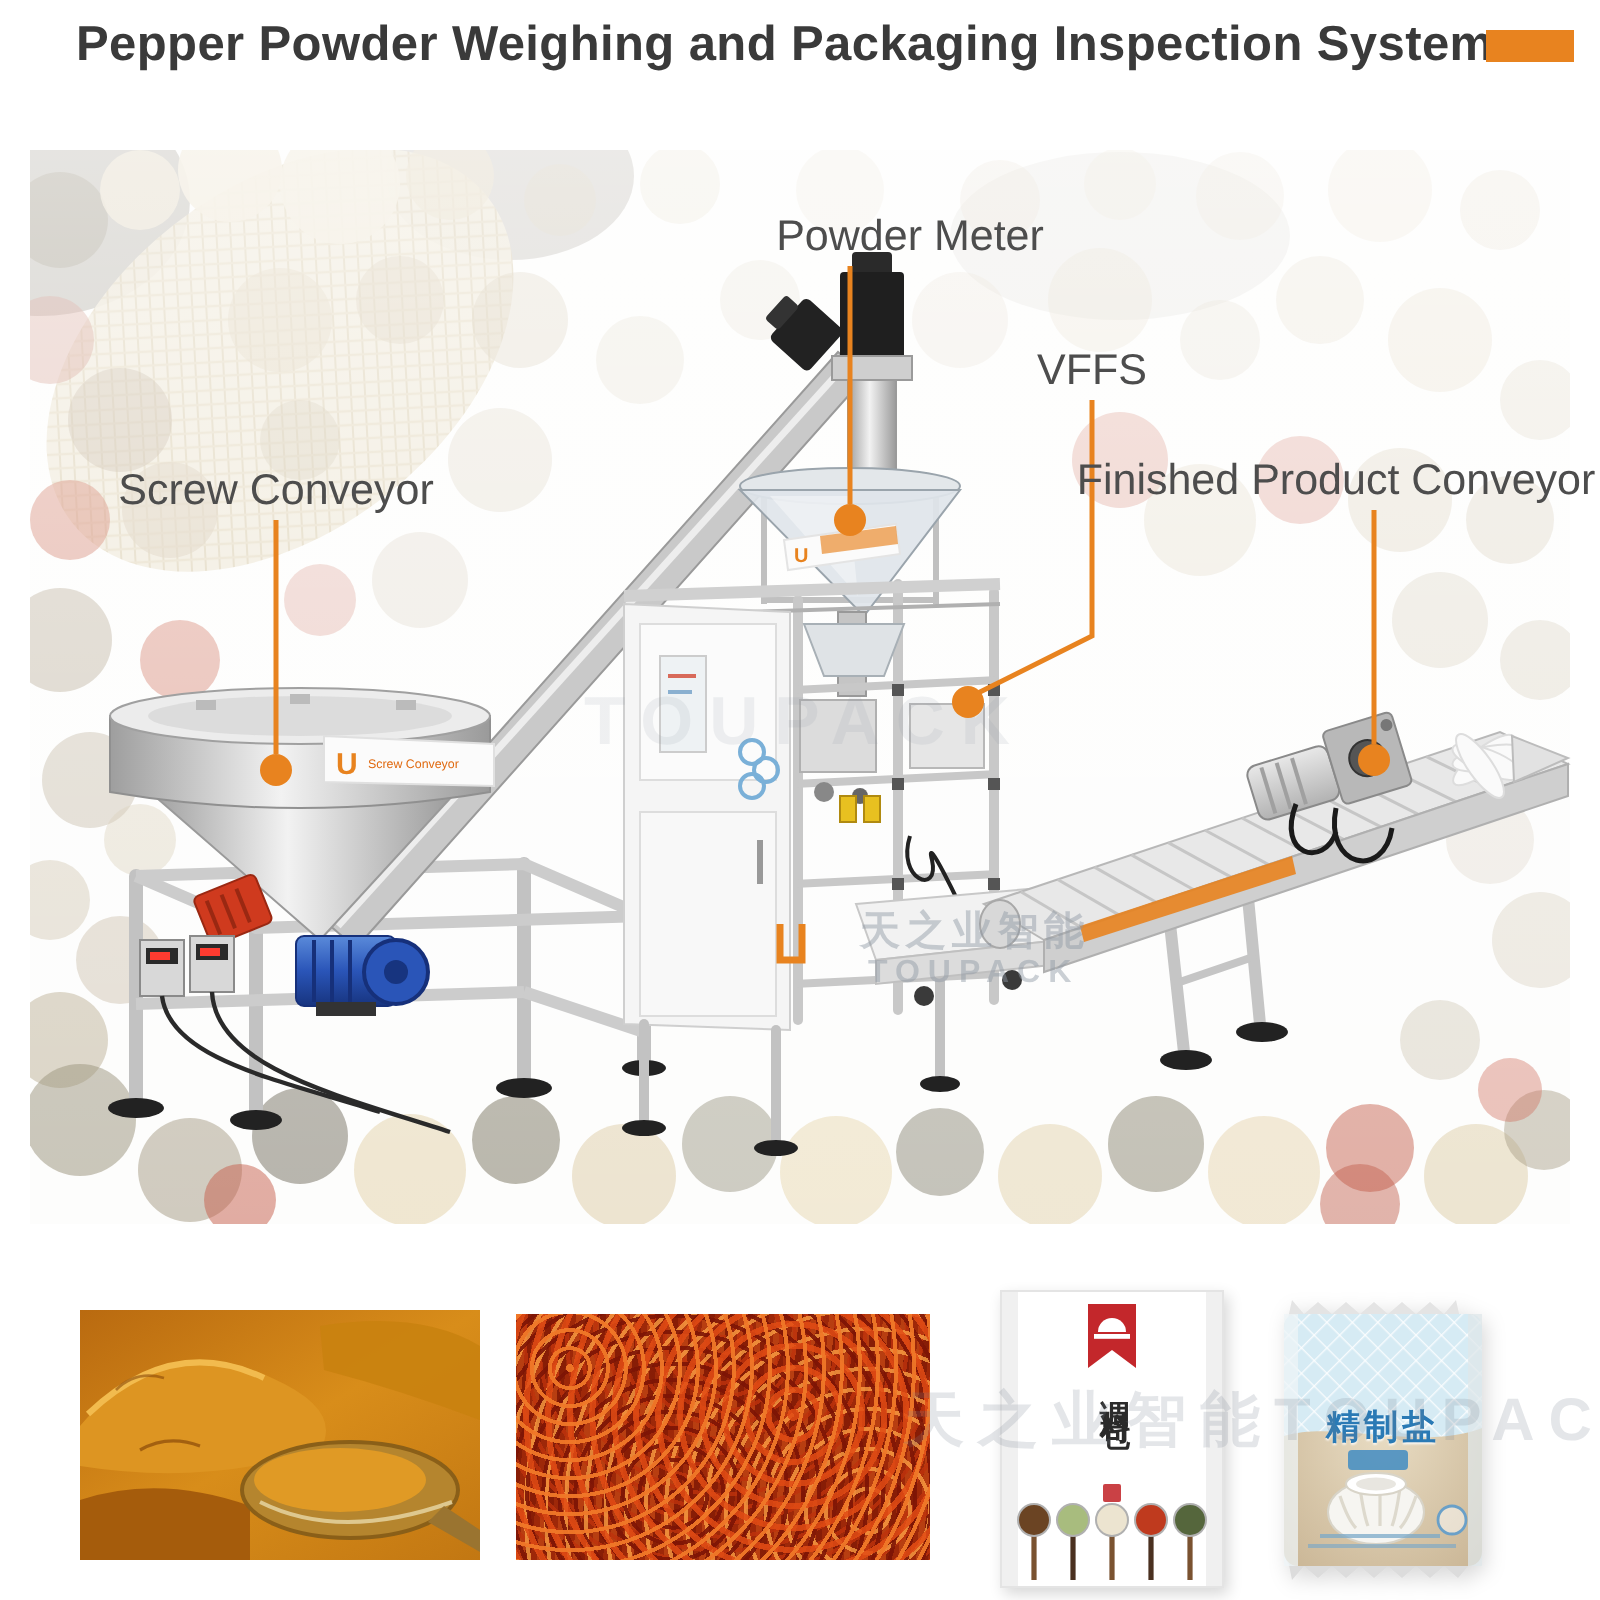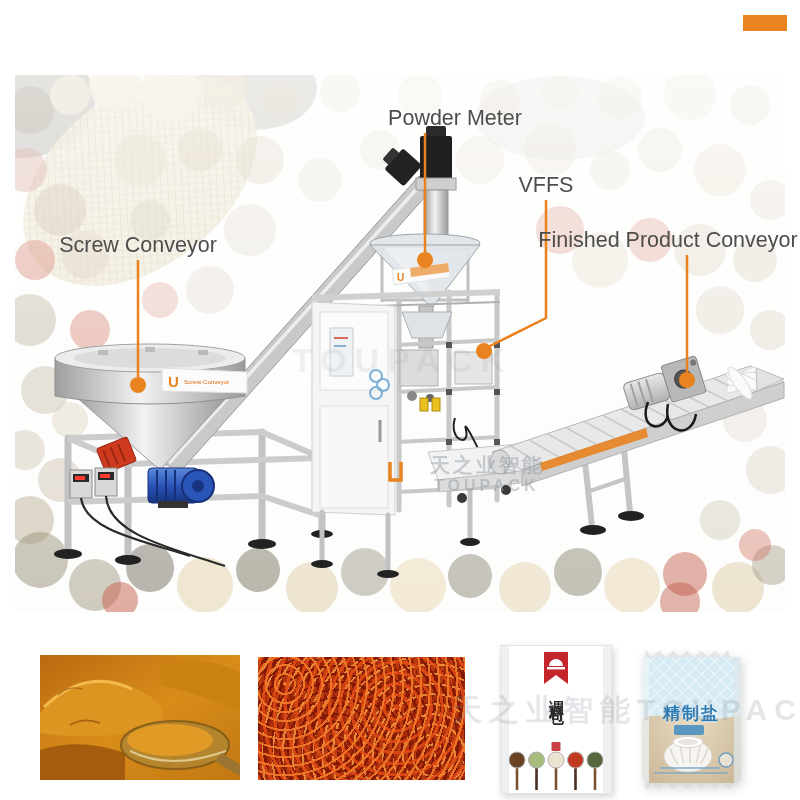--- a/index.html
+++ b/index.html
@@ -35,20 +35,21 @@
   #salt-title{position:absolute;left:15px;top:54px;width:77px;text-align:center;
     font-size:17px;font-weight:bold;color:#2a7ab5;letter-spacing:2px;text-shadow:0 1px 1px rgba(255,255,255,.8);}
   #wm-gallery{position:absolute;left:452px;top:690px;z-index:3;font-size:30px;font-weight:bold;
     letter-spacing:7px;color:rgba(118,130,144,.20);white-space:nowrap;}
 </style>
 </head>
 <body>
 
 <div id="page">
 
+  <div id="title">Pepper Powder Weighing and Packaging Inspection System</div>
   <div id="title-accent" style="background:#e8831f;"></div>
 
   <svg id="scene" width="800" height="800" viewBox="0 0 800 800">
     <defs>
       <clipPath id="bgclip">
           <rect x="15" y="75" width="770" height="537"></rect>
         </clipPath>
       <linearGradient id="steelH" x1="0" y1="0" x2="1" y2="0">
         <stop offset="0" stop-color="#9e9e9e"></stop>
           <stop offset=".45" stop-color="#f2f2f2"></stop>

